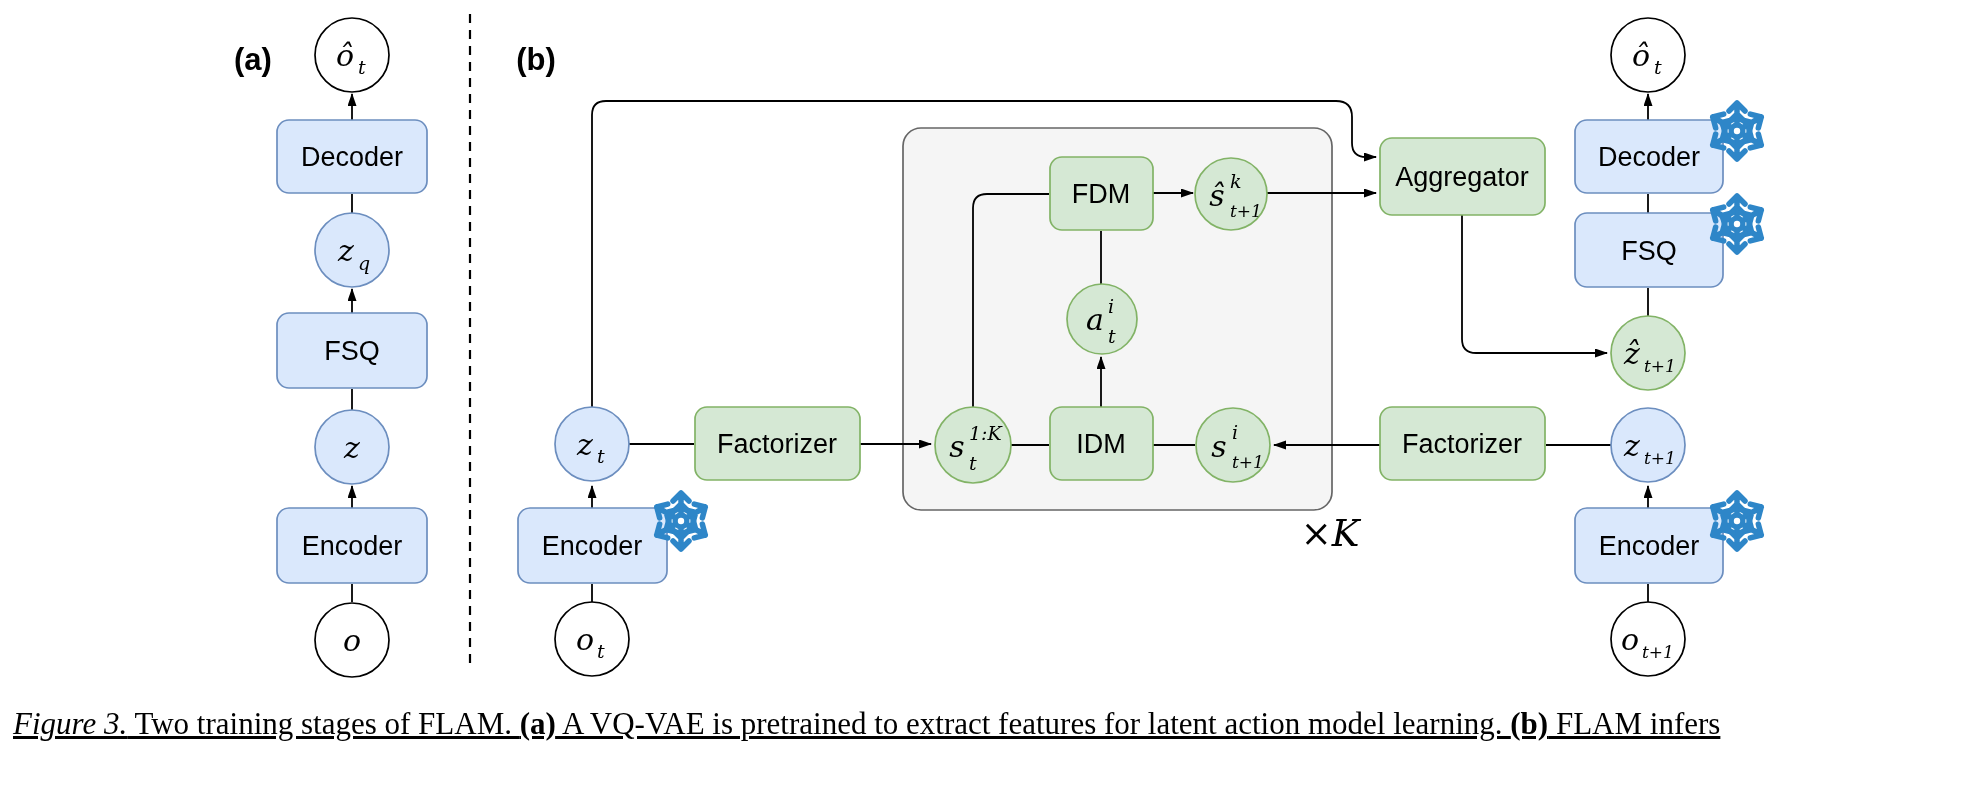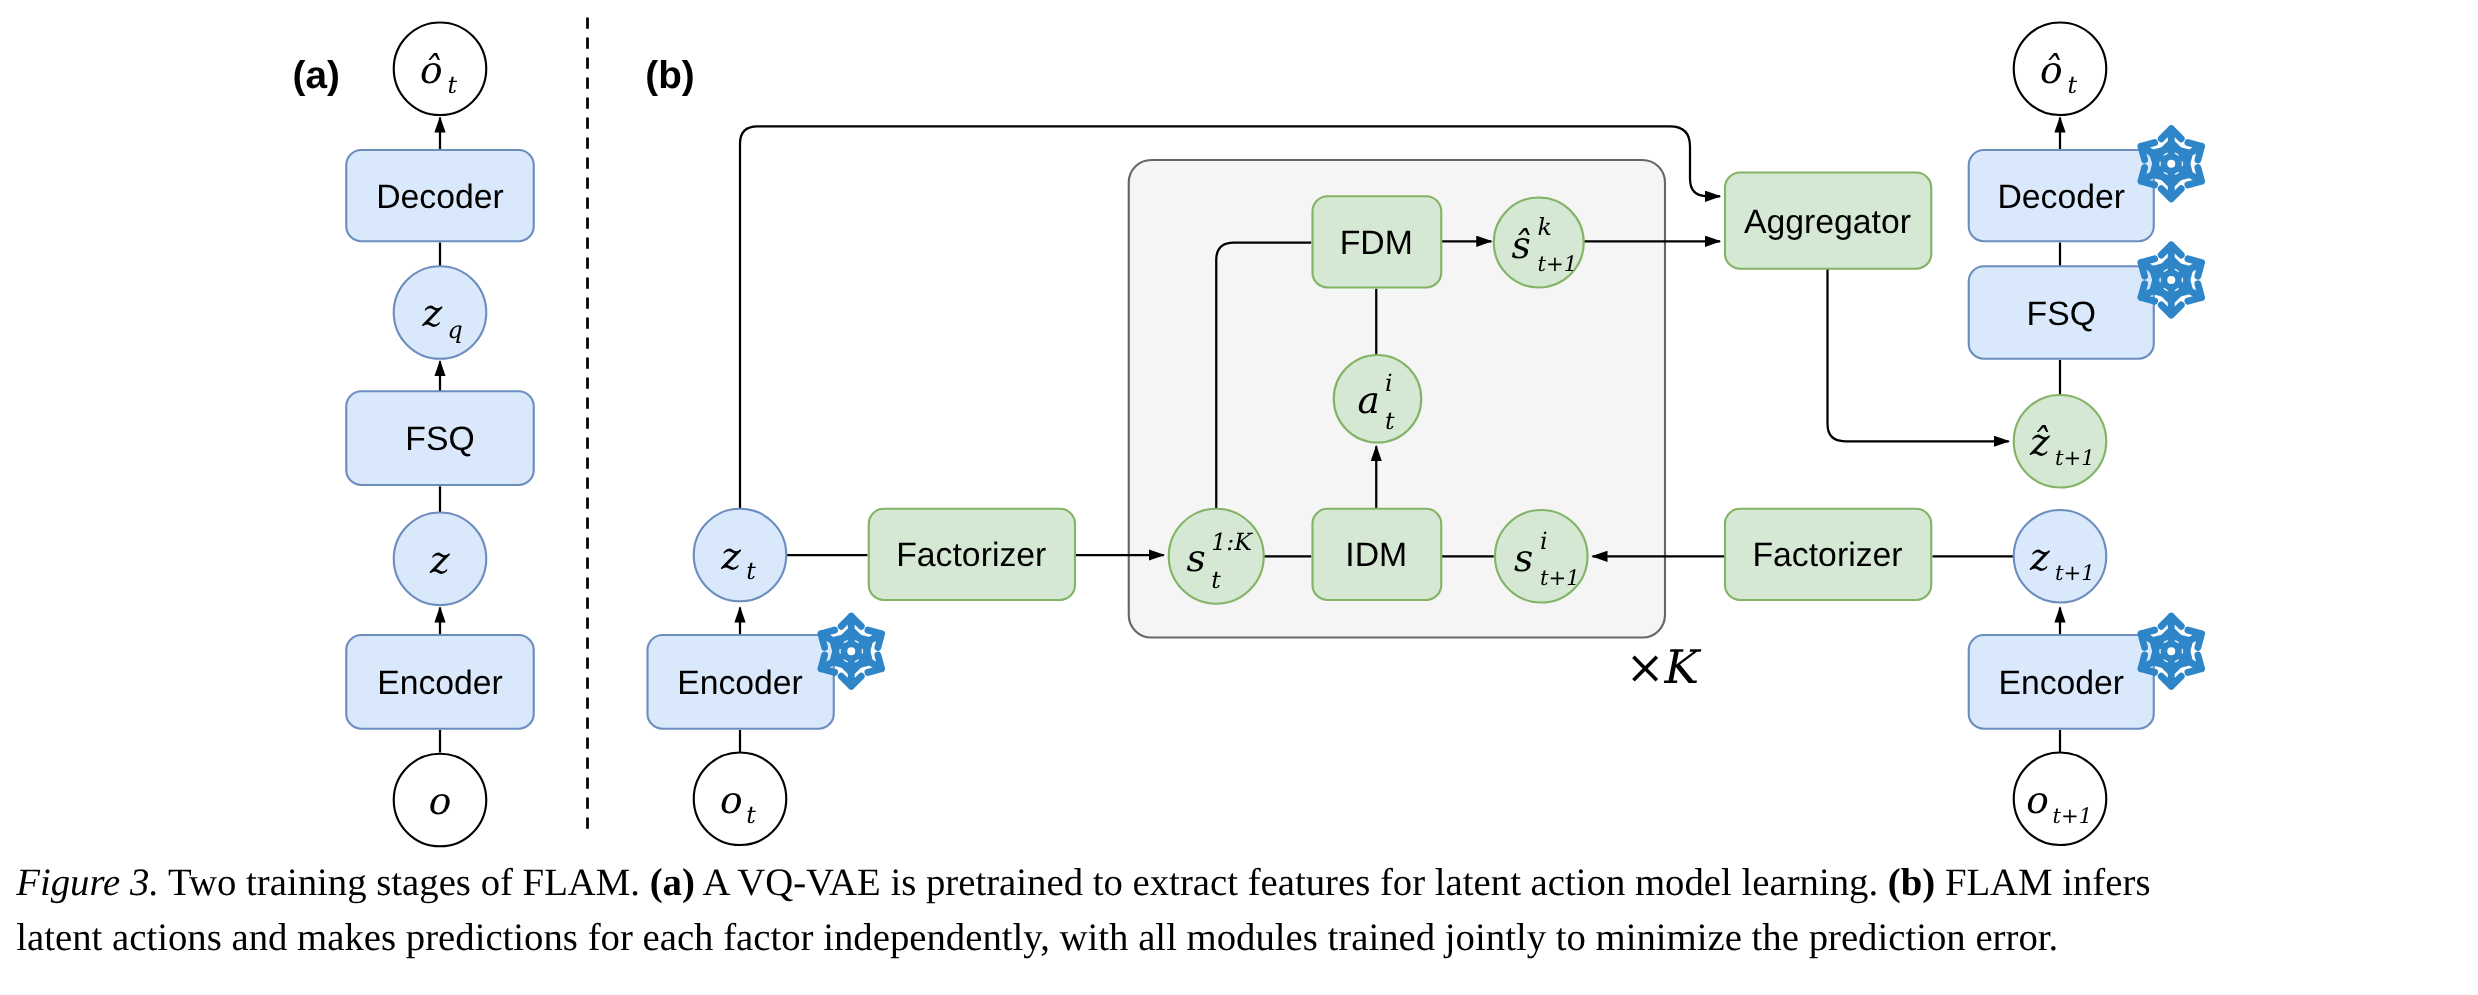--- a/index.html
+++ b/index.html
@@ -20,22 +20,22 @@
   .gray-box{fill:var(--gray-fill);stroke:var(--gray-stroke);stroke-width:1.7;}
   .node-label{font-family:"Liberation Sans",sans-serif;font-size:27px;fill:var(--text);text-anchor:middle;}
   .panel-label{font-family:"Liberation Sans",sans-serif;font-size:31px;font-weight:bold;fill:var(--text);text-anchor:middle;}
   .mb{font-family:"DejaVu Serif",serif;font-style:italic;font-size:30px;fill:var(--text);text-anchor:middle;}
   .ms{font-family:"DejaVu Serif",serif;font-style:italic;font-size:19px;fill:var(--text);text-anchor:start;}
   .ms17{font-size:17px;}
   .mk{font-family:"DejaVu Serif",serif;font-style:italic;font-size:37px;fill:var(--text);text-anchor:middle;}
   .sf-arm{stroke:var(--snowflake);stroke-width:5.5;stroke-linecap:round;stroke-linejoin:round;fill:none;}
   .sf-core{fill:var(--snowflake);}
   .sf-dot{fill:#fff;}
-  .caption{position:absolute;left:13px;top:684px;width:1956px;
-    font-family:"Liberation Serif",serif;font-size:31px;line-height:44px;color:var(--text);}
+  .caption{position:absolute;left:13px;top:702px;width:1956px;
+    font-family:"Liberation Serif",serif;font-size:31px;line-height:44px;color:var(--text);text-decoration:underline;}
   .cap-it{font-style:italic;}
   .cap-b{font-weight:bold;}
 </style>
 </head>
 <body>
 
 <div id="stage">
 <svg width="1982" height="692" viewBox="0 0 1982 692">
   <defs>
     <marker id="arr" markerWidth="14" markerHeight="10" refX="12" refY="4.5" orient="auto" markerUnits="userSpaceOnUse">
@@ -224,15 +224,14 @@
 
     <use href="#sf" transform="translate(681,521)"></use>
     <use href="#sf" transform="translate(1737,131)"></use>
     <use href="#sf" transform="translate(1737,224)"></use>
     <use href="#sf" transform="translate(1737,521)"></use>
   </g>
 </svg>
 
 <div class="caption">
   <div><span class="cap-it">Figure 3.</span><span> Two training stages of FLAM. </span><span class="cap-b">(a)</span><span> A VQ-VAE is pretrained to extract features for latent action model learning. </span><span class="cap-b">(b)</span><span> FLAM infers</span></div>
-  <div>latent actions and makes predictions for each factor independently, with all modules trained jointly to minimize the prediction error.</div>
 </div>
 </div>
 
 </body></html>

